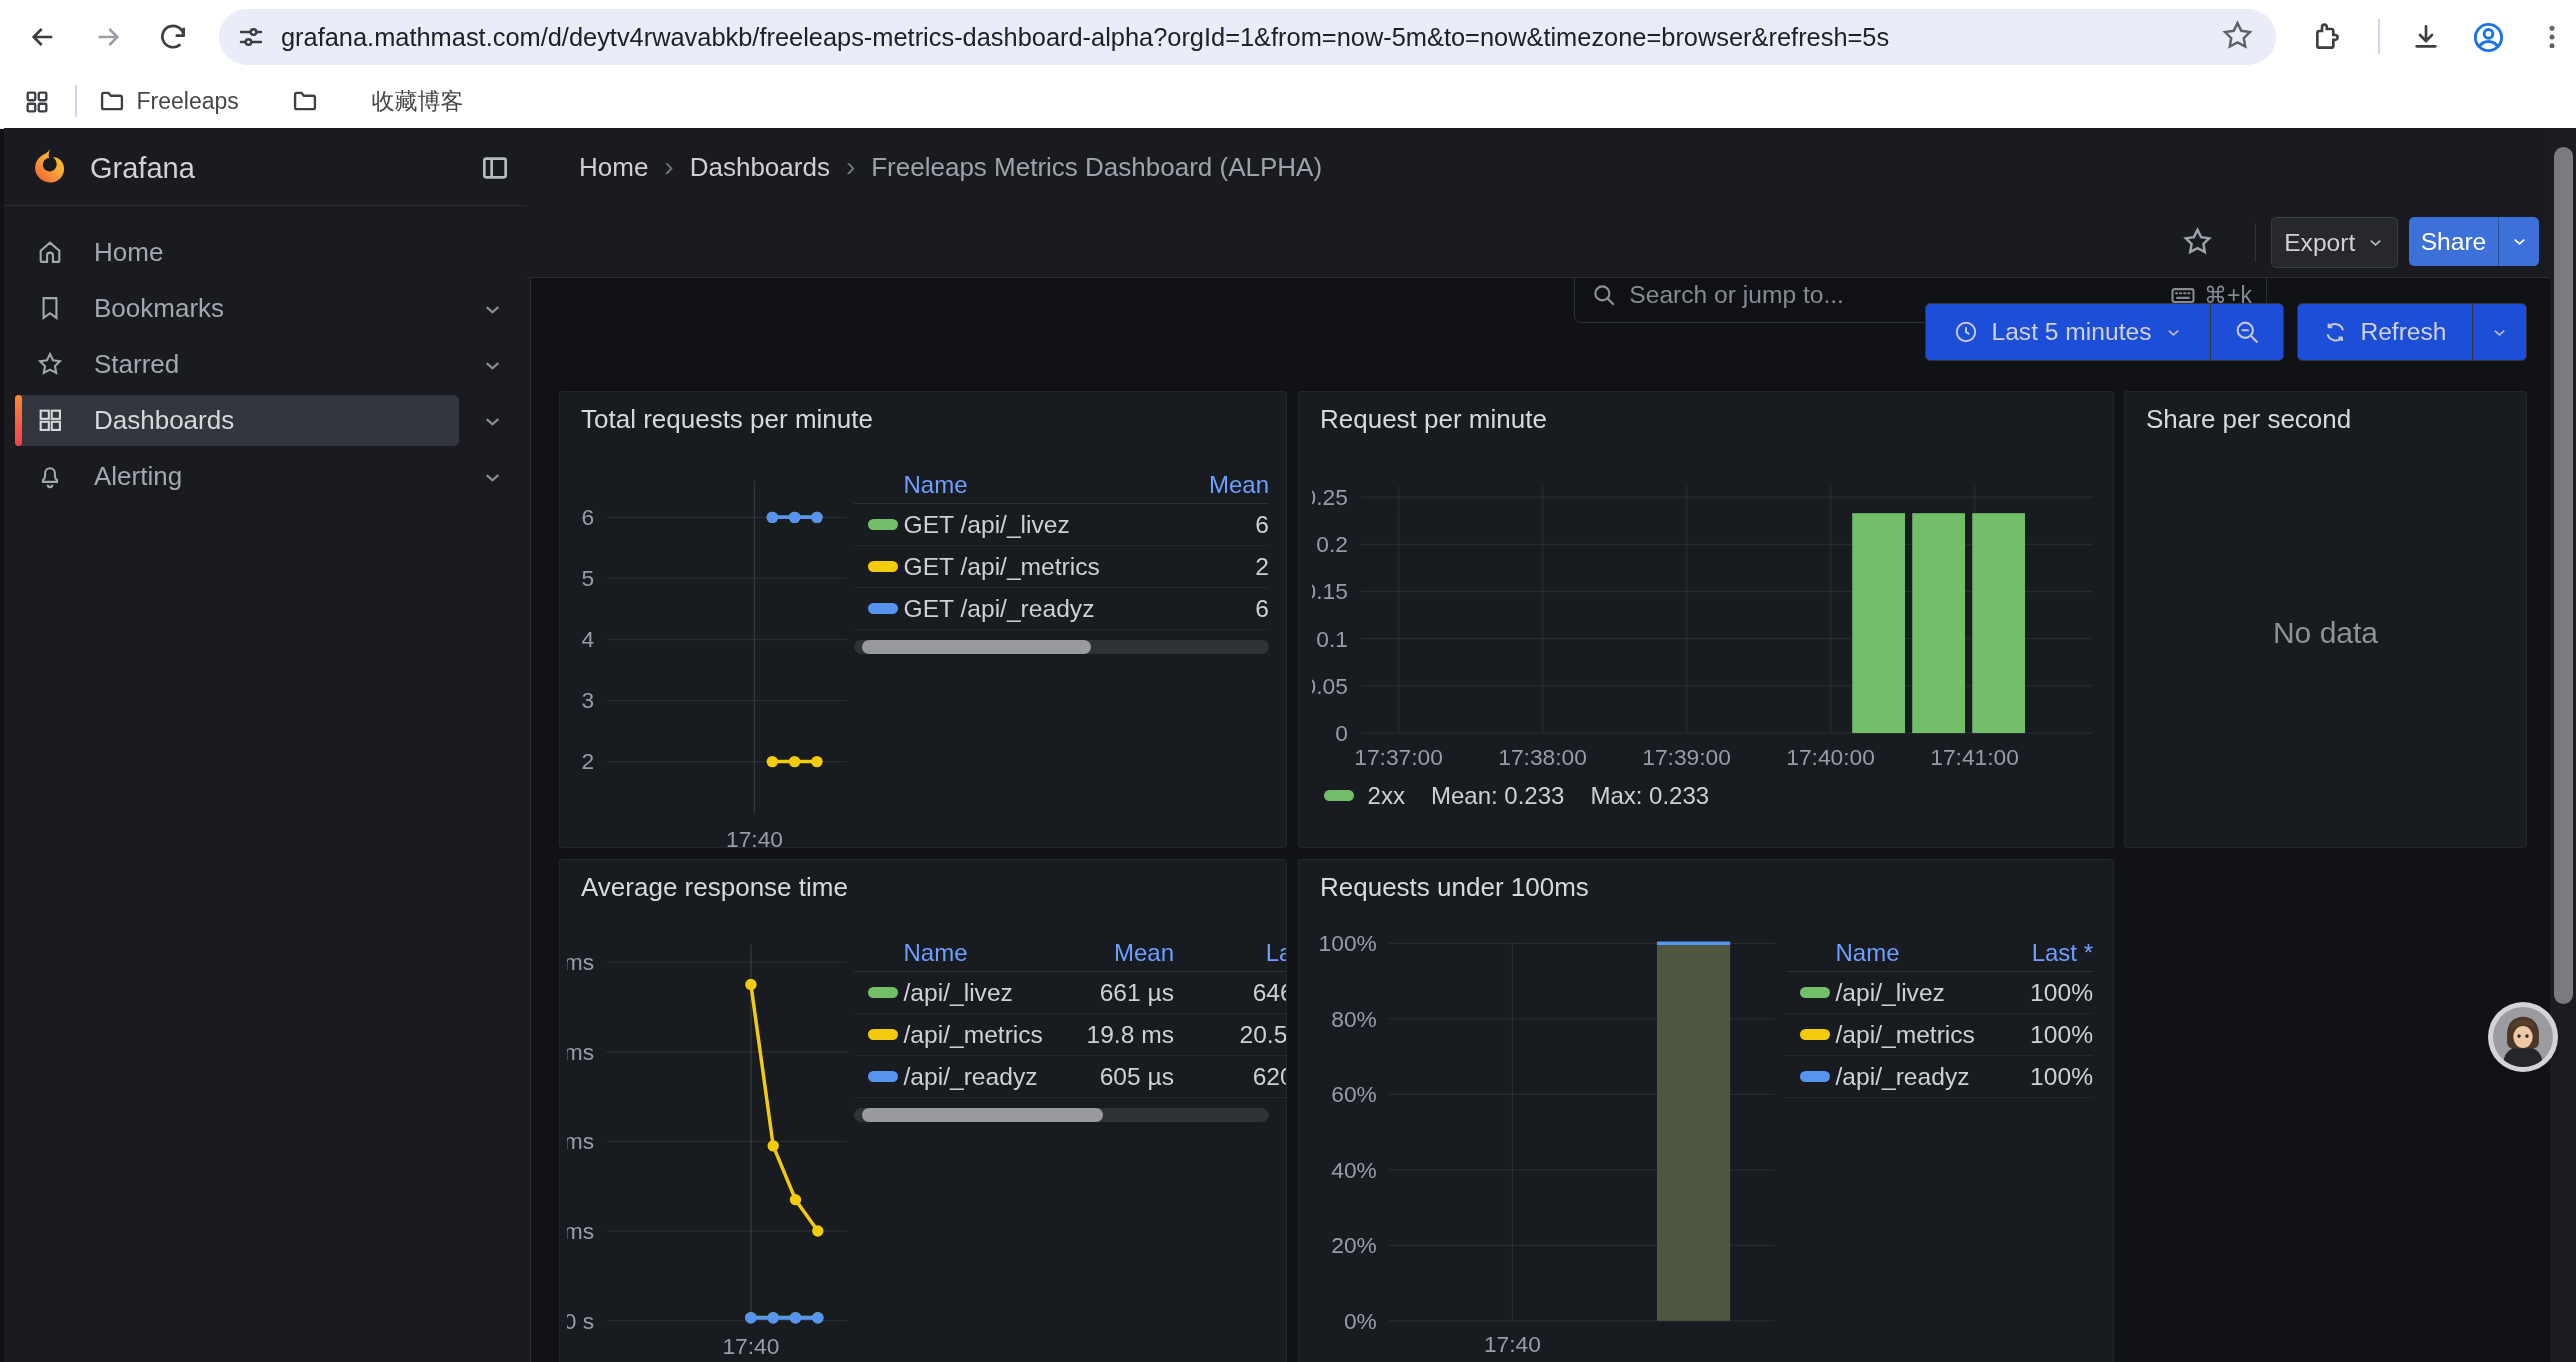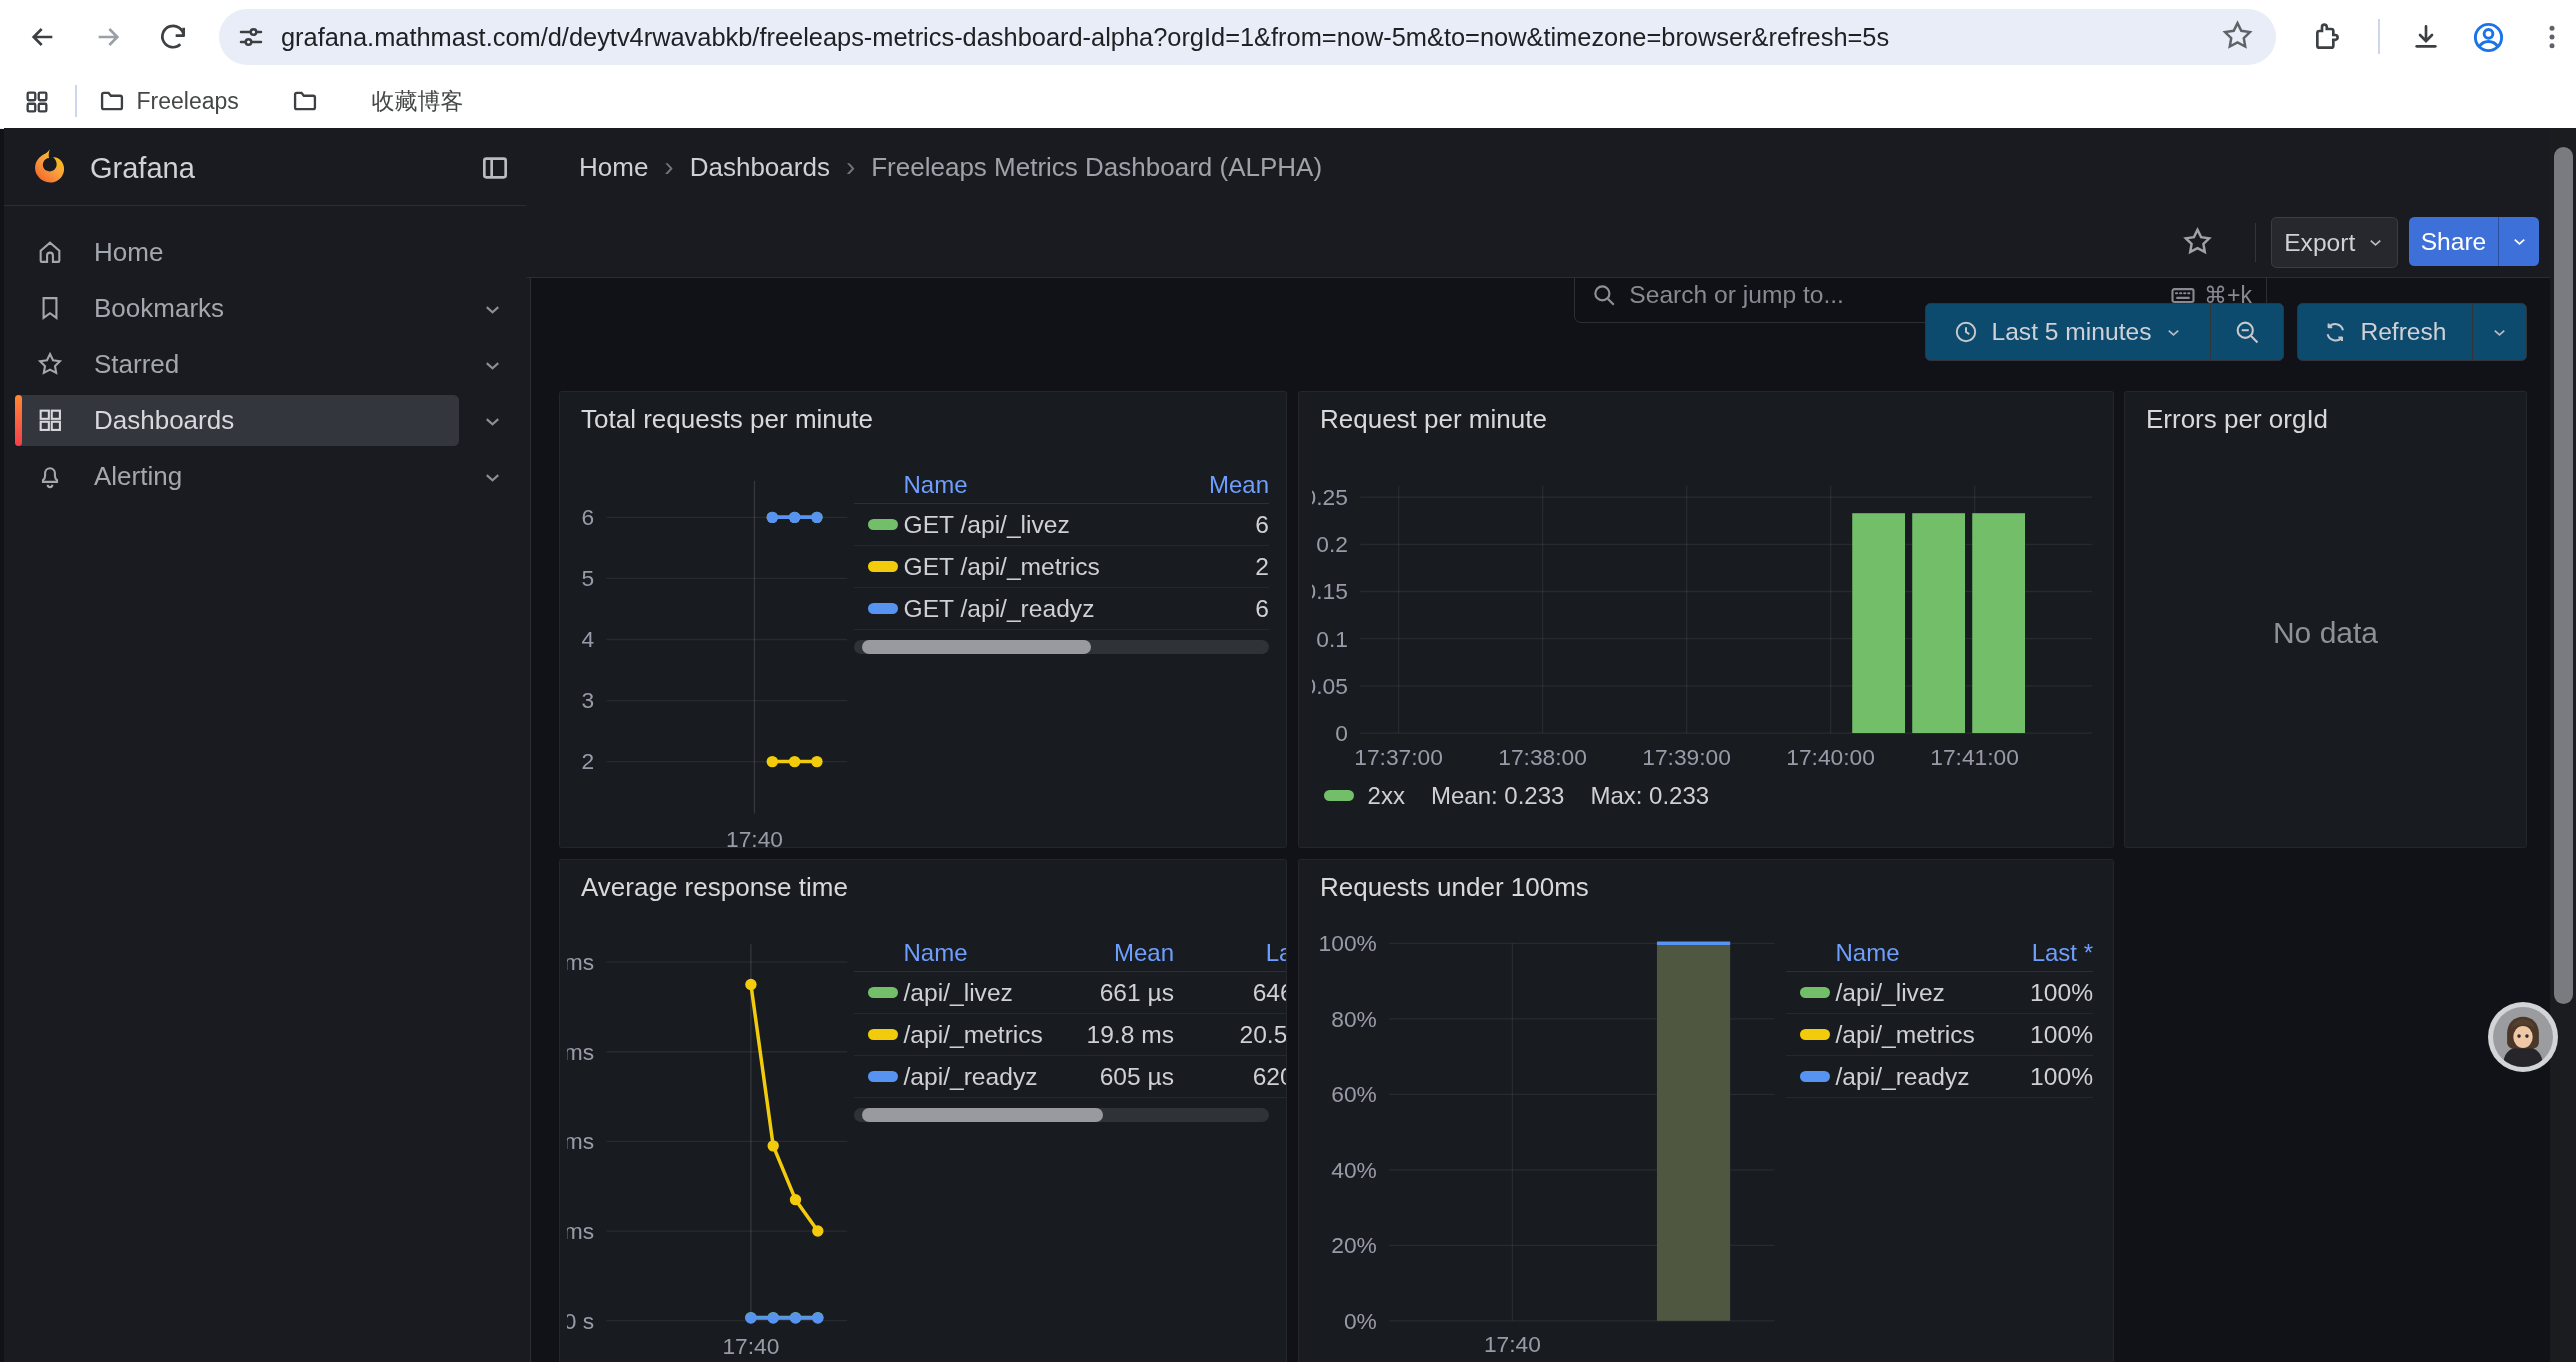--- a/index.html
+++ b/index.html
@@ -29,21 +29,21 @@
   .sb-label{font-size:26px;color:#A3A7AE;margin-left:30px;}
   .sb-item.active .sb-label{color:#D6D8DC;}
   .sb-active-bg{position:absolute;left:10.5px;top:2.6px;width:444px;height:51px;background:#34363D;border-radius:5.3px;}
   .sb-accent{position:absolute;left:10.5px;top:2.6px;width:7px;height:51px;border-radius:3.5px;
     background:linear-gradient(#FF8833,#F53E4C);}
   .sb-chev{position:absolute;left:477px;top:17.5px;color:#8A8E95;}
   .gf-logo-title{font-size:29px;font-weight:500;color:#D1D2D6;}
   .btn{display:flex;align-items:center;justify-content:center;border-radius:5.3px;font-size:24.6px;color:#D0D1D6;}
   .btn.dark{background:#26282E;border:0.9px solid #3A3D44;}
   .btn.blue{background:#3D71D9;color:#FFFFFF;border:none;font-weight:500;}
-  .tp-group{display:flex;background:#0c4a6e;border:0.9px solid #31343B;border-radius:5.3px;color:#D0D1D6;}
+  .tp-group{display:flex;background:#1d4ed8;border:0.9px solid #31343B;border-radius:5.3px;color:#D0D1D6;}
   .tp-seg{display:flex;align-items:center;justify-content:center;font-size:24.6px;}
   
   .panel{position:absolute;background:#181B1F;border:0.9px solid #24262C;border-radius:2.6px;overflow:hidden;}
   .ptitle{position:absolute;left:21px;top:12.3px;font-size:26px;font-weight:500;color:#D8D9DA;white-space:nowrap;}
   .nodata{font-size:30px;color:#8E9197;}
   .tick{font-family:"Liberation Sans",sans-serif;font-size:26px;fill:rgba(204,204,220,0.72);}
   .legend{position:absolute;}
   .lgrow{display:grid;align-items:center;height:41px;border-bottom:0.9px solid rgba(204,204,220,0.08);}
   .lghead{display:grid;align-items:center;height:37px;border-bottom:0.9px solid rgba(204,204,220,0.12);}
   .lghead span{font-size:24px;font-weight:500;color:#6E9FFF;}
@@ -413,21 +413,21 @@
       </svg>
     <div class="legline" style="left:24.6px;top:386px;height:35px;">
       <span class="pill" style="margin-left:0;background:#73BF69;"></span>
       <span style="margin-left:14px;">2xx</span>
       <span style="margin-left:26px;">Mean: 0.233</span>
       <span style="margin-left:26px;">Max: 0.233</span>
     </div>
   </div>
 
   <div class="panel" style="left:2124px;top:391px;width:401px;height:455px;">
-    <div class="ptitle">Errors per orgId</div>
+    <div class="ptitle">Share per second</div>
     <div class="abs nodata" style="left:0;top:224px;width:401px;text-align:center;">No data</div>
   </div>
 
   <div class="panel" style="left:559px;top:859px;width:726px;height:503px;">
     <div class="ptitle">Average response time</div>
     <svg class="abs" style="left:7px;top:75px;" width="289" height="429" viewBox="0 0 330 489">
         <line x1="45" x2="320" y1="440" y2="440" stroke="rgba(204,204,220,0.09)" stroke-width="1.5"></line>
         <text x="31" y="449" text-anchor="end" class="tick">0 s</text>
         <line x1="45" x2="320" y1="337.6190476190476" y2="337.6190476190476" stroke="rgba(204,204,220,0.09)" stroke-width="1.5"></line>
         <text x="31" y="346.6190476190476" text-anchor="end" class="tick">20 ms</text>

